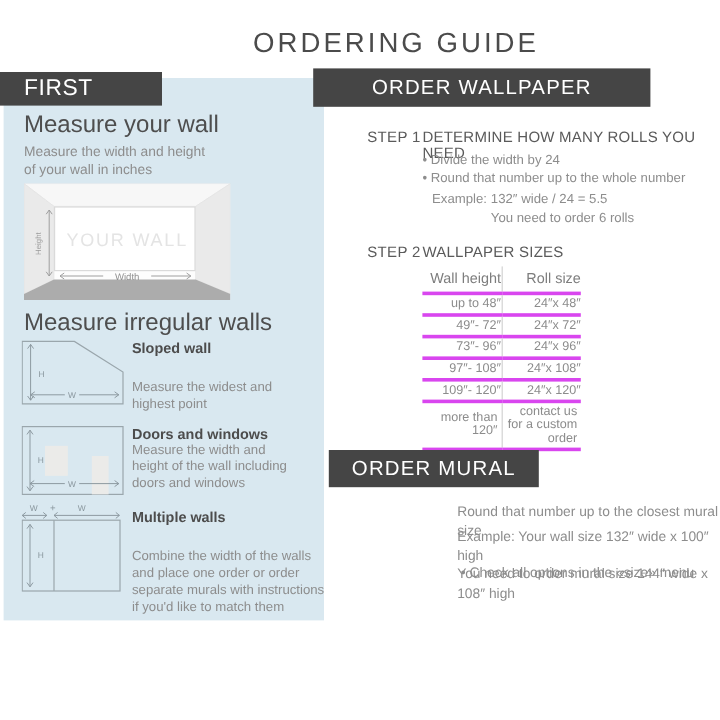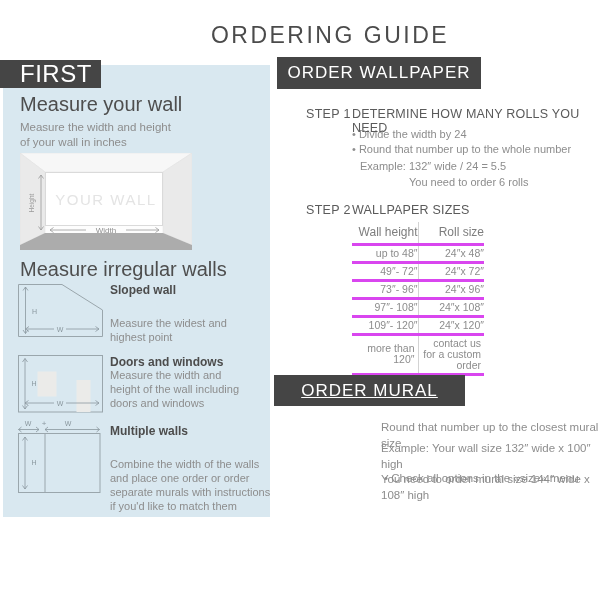--- a/index.html
+++ b/index.html
@@ -23,23 +23,23 @@
   #blue-panel {
     left:3px; top:65px; width:267px; height:452px;
     background:#d9e8f0; z-index:0;
   }
 
   
   .ribbon {
     background:#454545; color:#ffffff; z-index:2;
     display:flex; align-items:center;
   }
-  #ribbon-first { left:0; top:60px; width:101px; height:28px; padding-left:20px; font-size:24px; letter-spacing:0.5px; }
-  #ribbon-wallpaper { left:261px; top:57px; width:204px; height:32px; justify-content:center; font-size:17px; letter-spacing:1px;margin-left:16px; }
-  #ribbon-mural { left:274px; top:375px; width:191px; height:31px; justify-content:center; font-size:17px; letter-spacing:1px;text-decoration:underline; }
+  #ribbon-first { left:0; top:60px; width:135px; height:28px; padding-left:20px; font-size:19px; letter-spacing:0.5px; }
+  #ribbon-wallpaper { left:261px; top:57px; width:281px; height:32px; justify-content:center; font-size:17px; letter-spacing:1px; }
+  #ribbon-mural { left:274px; top:375px; width:175px; height:31px; justify-content:center; font-size:17px; letter-spacing:1px; }
 
   
   .panel-heading { color:#4e4e4e; font-size:20px; z-index:1; }
   .panel-sub { color:#8d8d8d; font-size:11.5px; line-height:14.5px; z-index:1; }
   .item-title { color:#4c4c4c; font-size:12px; font-weight:bold; z-index:1; }
   .item-desc { color:#8d8d8d; font-size:11px; line-height:14px; z-index:1;margin-top:16px; }
   svg.diagram { z-index:1; position:absolute; }
 
   
   .step-label { color:#5a5a5a; font-size:12.5px; letter-spacing:0.3px; z-index:1; }

